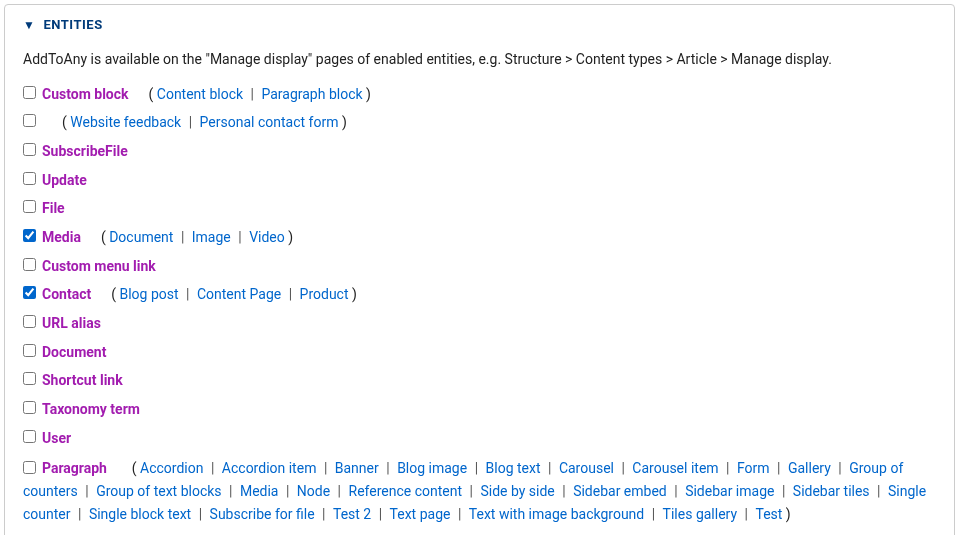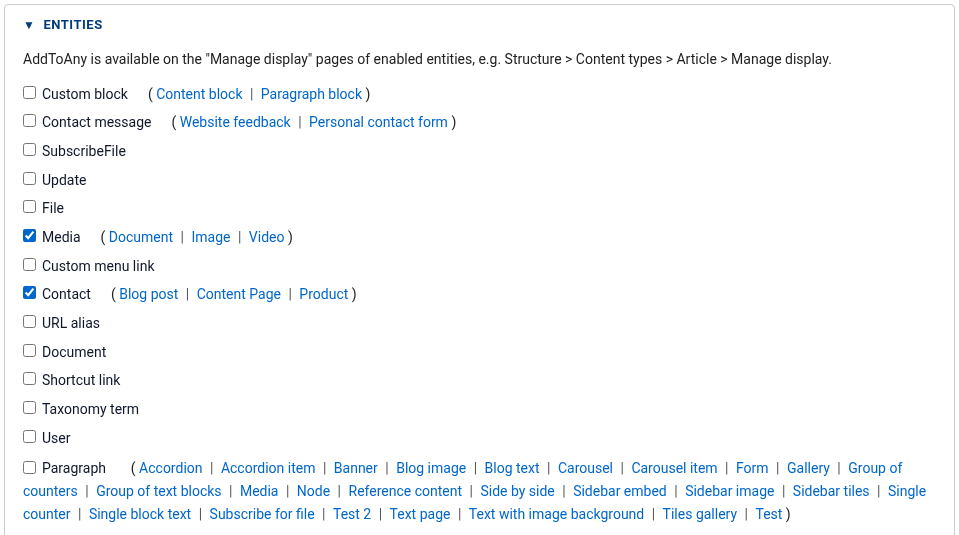--- a/index.html
+++ b/index.html
@@ -48,21 +48,22 @@
     line-height: 1.55;
   }
   .cb {
     margin: 2px 6px 0 0;
     flex: 0 0 auto;
     width: 13px;
     height: 13px;
     accent-color: #0066cc;
   }
   .label {
-    color: #0f172a;
+    color: #a21caf;
+    font-weight: bold;
   }
   .bundles {
     margin-left: 20px;
     color: #222;
     text-align: center;
   }
   .paren {
     color: #222;
   }
   .sep {
@@ -90,21 +91,20 @@
   <p class="desc">AddToAny is available on the "Manage display" pages of enabled entities, e.g. Structure &gt; Content types &gt; Article &gt; Manage display.</p>
 
   <div class="rows" id="rows">
       <div class="row">
         <input type="checkbox" class="cb" style="">
         <span class="label">Custom block</span>
         <span class="bundles"><span class="paren">(  </span><a href="#" class="bundle">Content block</a><span class="sep">  |  </span><a href="#" class="bundle">Paragraph block</a><span class="paren">  )</span></span>
       </div>
       <div class="row">
         <input type="checkbox" class="cb" style="">
-        <span class="label">Contact message</span>
         <span class="bundles"><span class="paren">(  </span><a href="#" class="bundle">Website feedback</a><span class="sep">  |  </span><a href="#" class="bundle">Personal contact form</a><span class="paren">  )</span></span>
       </div>
       <div class="row">
         <input type="checkbox" class="cb" style="">
         <span class="label">SubscribeFile</span>
       </div>
       <div class="row">
         <input type="checkbox" class="cb" style="">
         <span class="label">Update</span>
       </div>

